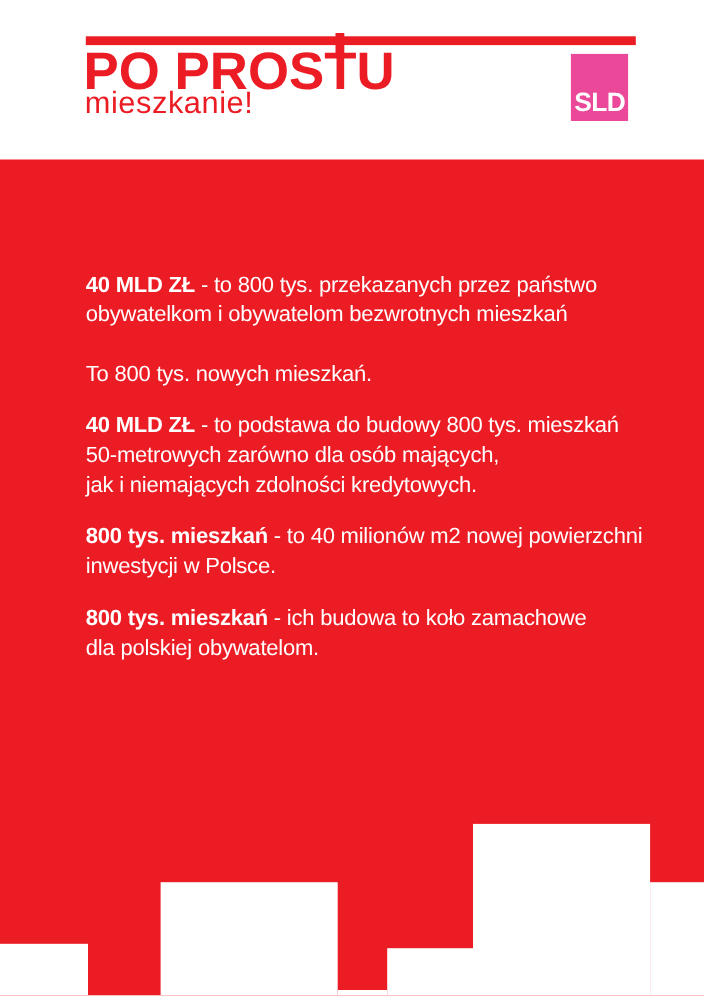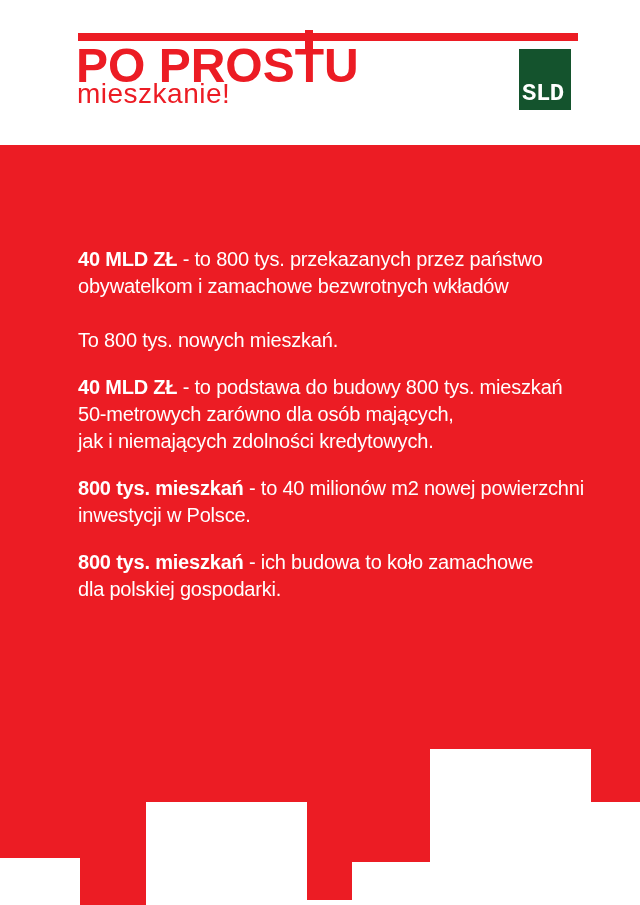--- a/index.html
+++ b/index.html
@@ -16,21 +16,21 @@
   }
   .headline .t-connect{position:relative;display:inline-block;}
   .headline .t-connect::before{
     content:"";position:absolute;left:50%;transform:translateX(-50%);
     top:-12px;width:8px;height:22px;background:#EC1C24;
   }
   .subline{
     position:absolute;left:77px;top:80px;line-height:1;
     font-size:28px;font-weight:normal;letter-spacing:0.5px;color:#EC1C24;white-space:nowrap;
   }
-  .sld-logo{position:absolute;left:519px;top:49px;width:52px;height:61px;background:#14532d;font-family:Liberation Mono, monospace;}
+  .sld-logo{position:absolute;left:519px;top:49px;width:52px;height:61px;background:#ec4899;}
   .sld-logo .sld-text{
     position:absolute;left:3px;bottom:4px;color:#ffffff;
     font-size:24px;font-weight:bold;letter-spacing:-0.5px;line-height:1;
   }
   
   .red-body{position:absolute;left:0;top:145px;width:640px;height:760px;background:#EC1C24;}
   .copy{
     position:absolute;left:78px;top:145px;width:560px;
     padding-top:58px;color:#ffffff;margin-top:43px;
   }
@@ -58,28 +58,28 @@
     <div class="headline"><span>PO PROS</span><span class="t-connect">T</span><span>U</span></div>
     <div class="subline">mieszkanie!</div>
     <div class="sld-logo">
       <span class="sld-text">SLD</span>
     </div>
   </div>
 
   <div class="red-body"></div>
 
   <div class="copy">
-    <p><strong>40 MLD ZŁ</strong><span> - to 800 tys. przekazanych przez państwo</span><br><span>obywatelkom i zamachowe bezwrotnych wkładów</span><br><br><span>To 800 tys. nowych mieszkań.</span></p>
+    <p><strong>40 MLD ZŁ</strong><span> - to 800 tys. przekazanych przez państwo</span><br><span>obywatelkom i obywatelom bezwrotnych mieszkań</span><br><br><span>To 800 tys. nowych mieszkań.</span></p>
 
 
     <p><strong>40 MLD ZŁ</strong><span> - to podstawa do budowy 800 tys. mieszkań</span><br><span>50-metrowych zarówno dla osób mających,</span><br><span>jak i niemających zdolności kredytowych.</span></p>
 
     <p><strong>800 tys. mieszkań</strong><span> - to 40 milionów m2 nowej powierzchni</span><br><span>inwestycji w Polsce.</span></p>
 
-    <p><strong>800 tys. mieszkań</strong><span> - ich budowa to koło zamachowe</span><br><span>dla polskiej gospodarki.</span></p>
+    <p><strong>800 tys. mieszkań</strong><span> - ich budowa to koło zamachowe</span><br><span>dla polskiej obywatelom.</span></p>
 
   </div>
 
   <div class="cut cut-1"></div>
   <div class="cut cut-2"></div>
   <div class="cut cut-3"></div>
   <div class="cut cut-4"></div>
   <div class="cut cut-5"></div>
   <div class="cut cut-6"></div>
 

